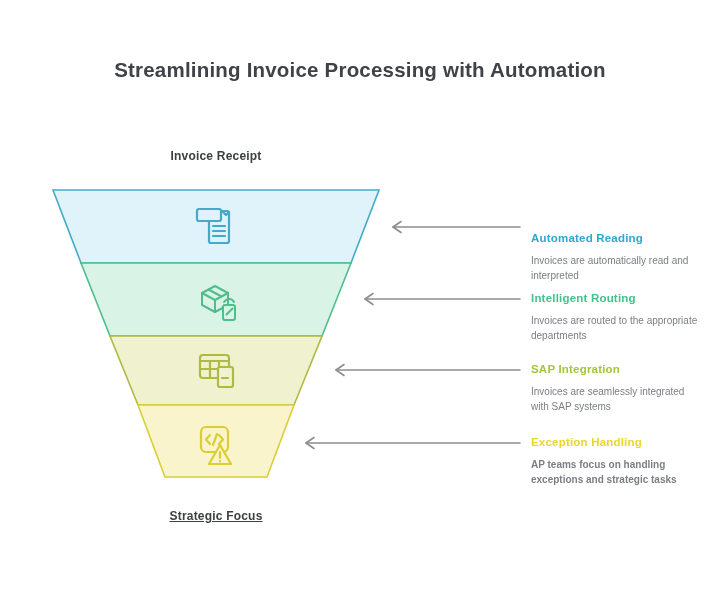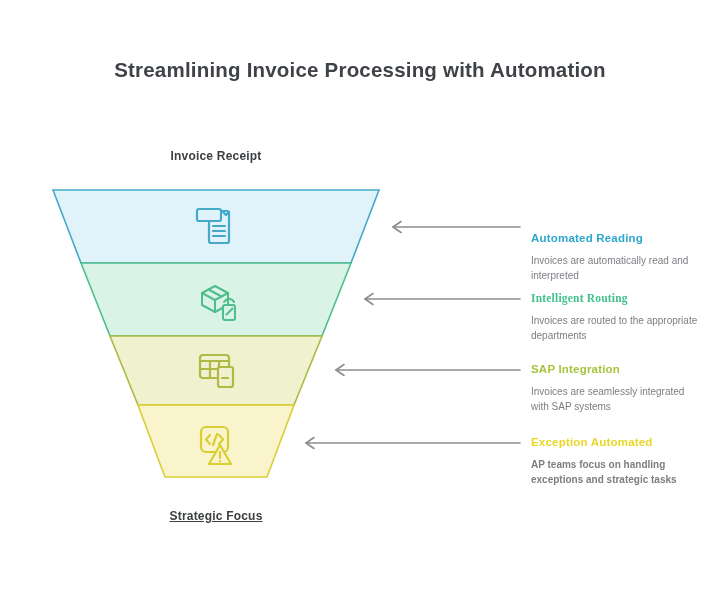--- a/index.html
+++ b/index.html
@@ -133,27 +133,27 @@
       <polyline points="314,437.5 306,443 314,448.5"></polyline>
     </g>
   </svg>
 
   <div class="callout c1">
     <p class="callout-title" style="color: rgb(46, 167, 206);">Automated Reading</p>
     <p class="callout-desc" style="color: rgb(123, 126, 131);">Invoices are automatically read and interpreted</p>
   </div>
 
   <div class="callout c2">
-    <p class="callout-title" style="color: rgb(67, 194, 139); font-family: Liberation Serif, serif;">Intelligent Routing</p>
+    <p class="callout-title" style="color: rgb(67, 194, 139);">Intelligent Routing</p>
     <p class="callout-desc" style="color: rgb(123, 126, 131);">Invoices are routed to the appropriate departments</p>
   </div>
 
   <div class="callout c3">
     <p class="callout-title" style="color: rgb(166, 196, 62);">SAP Integration</p>
     <p class="callout-desc" style="color: rgb(123, 126, 131);">Invoices are seamlessly integrated with SAP systems</p>
   </div>
 
   <div class="callout c4">
-    <p class="callout-title" style="color: rgb(233, 215, 40);">Exception Automated</p>
+    <p class="callout-title" style="color: rgb(233, 215, 40);">Exception Handling</p>
     <p class="callout-desc" style="color: rgb(123, 126, 131); font-weight: bold;">AP teams focus on handling exceptions and strategic tasks</p>
   </div>
 
 </div>
 
 </body></html>

